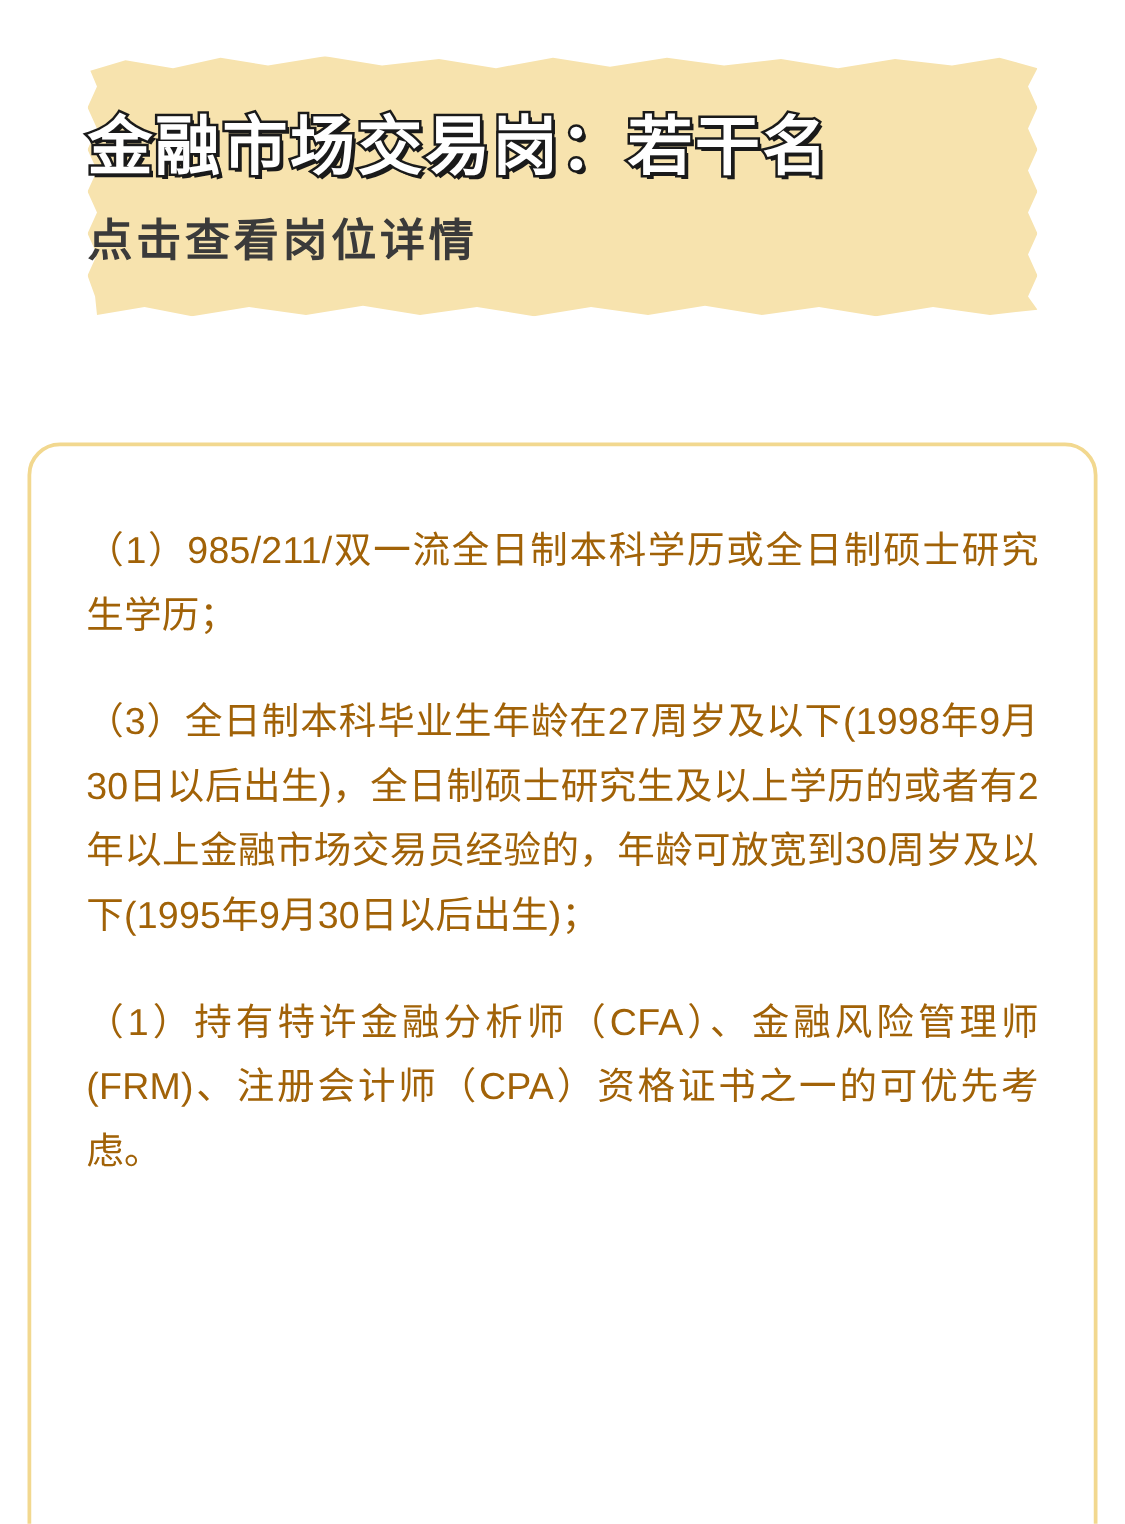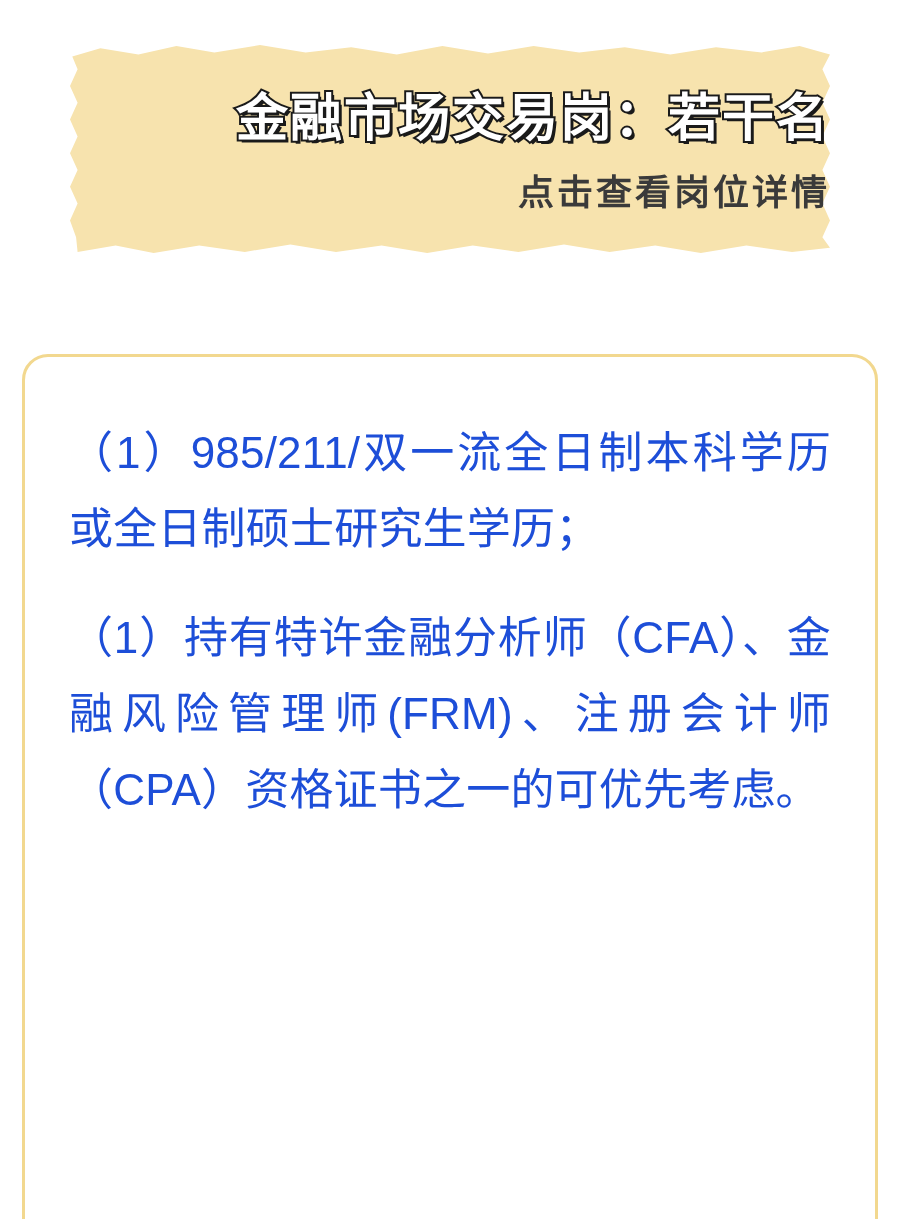--- a/index.html
+++ b/index.html
@@ -43,21 +43,21 @@
       11% 99.5%, 6% 96%, 1% 99%,
       0.8% 92%, 0% 84%, 1% 76%, 0% 68%, 1% 60%, 0% 52%, 1% 44%, 0% 36%,
       1% 28%, 0% 20%, 1% 12%
     );
   }
   .banner-content {
     position: absolute;
     inset: 0;
     display: flex;
     flex-direction: column;
-    align-items: flex-end;
+    align-items: flex-start;
     justify-content: center;
     padding-top: 6px;
   }
   .banner-title {
     font-size: 52px;
     font-weight: bold;
     color: #ffffff;
     letter-spacing: 2px;
     line-height: 1.15;
     -webkit-text-stroke: 4px #1a1a1a;
@@ -88,23 +88,23 @@
     box-sizing: border-box;
     padding: 58px 44px 20px 44px;
     background: #ffffff;
   }
   .req-list {
     margin: 0;
     padding: 0;
     list-style: none;
   }
   .req-item {
-    font-size: 44px;
+    font-size: 30px;
     line-height: 1.72;
-    color: #1d4ed8;
+    color: #a16207;
     text-align: justify;
     margin: 0 0 34px 0;
     letter-spacing: 0.2px;
   }
   .req-item:last-child {
     margin-bottom: 0;
   }
 </style>
 </head>
 <body>
@@ -115,17 +115,18 @@
     <div class="banner-bg"></div>
     <div class="banner-content">
       <h1 class="banner-title">金融市场交易岗：若干名</h1>
       <div class="banner-subtitle">点击查看岗位详情</div>
     </div>
   </div>
 
   <div class="card">
     <ul class="req-list">
       <li class="req-item">（1）985/211/双一流全日制本科学历或全日制硕士研究生学历；</li>
+      <li class="req-item">（3）全日制本科毕业生年龄在27周岁及以下(1998年9月30日以后出生)，全日制硕士研究生及以上学历的或者有2年以上金融市场交易员经验的，年龄可放宽到30周岁及以下(1995年9月30日以后出生)；</li>
       <li class="req-item">（1）持有特许金融分析师（CFA）、金融风险管理师(FRM)、注册会计师（CPA）资格证书之一的可优先考虑。</li>
     </ul>
   </div>
 
 </div>
 
 </body></html>

